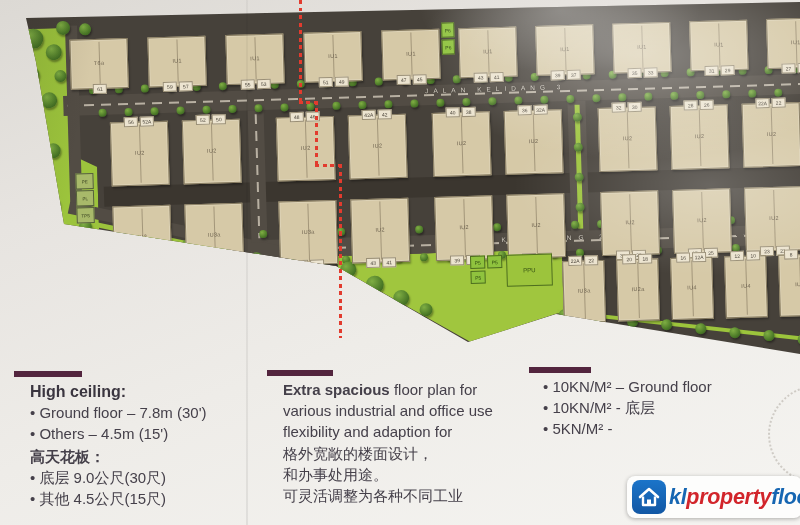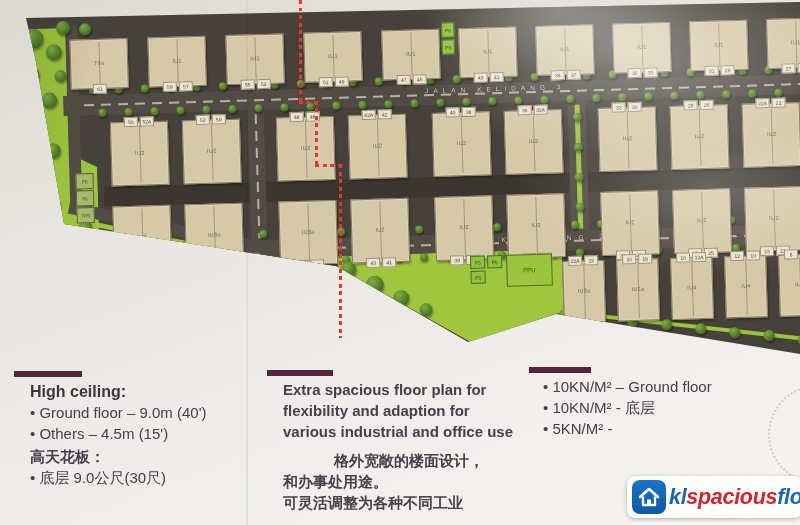--- a/index.html
+++ b/index.html
@@ -490,45 +490,46 @@
 <div class="dashV" style="left:315px;top:101px;height:66px;"></div>
 <div class="dashH" style="left:315px;top:164px;width:27px;"></div>
 <div class="dashV" style="left:339px;top:164px;height:174px;"></div>
 
 <div class="crease"></div>
 <div class="stamp"></div>
 
 <div class="bar" style="left:14px;top:371px;width:68px;"></div>
 <div class="info" style="left:30px;top:381px;width:240px;">
   <div class="hd">High ceiling:</div>
-  <div>• Ground floor – 9.0m (40')</div>
+  <div>• Ground floor – 7.8m (30')</div>
   <div>• Others – 4.5m (15')</div>
   <div class="cnhd" style="margin-top:2px;">高天花板：</div>
   <div>• 底层 9.0公尺(30尺)</div>
+  <div>• 其他 4.5公尺(15尺)</div>
 </div>
 
 <div class="bar" style="left:267px;top:370px;width:66px;"></div>
-<div class="info" style="left:283px;top:379px;width:252px;font-weight:bold;">
+<div class="info" style="left:283px;top:379px;width:252px;">
   <div><b>Extra spacious</b><span> floor plan for</span></div>
+  <div>various industrial and office use</div>
   <div>flexibility and adaption for</div>
-  <div>various industrial and office use</div>
-  <div style="margin-top:8px;text-align:center;">格外宽敞的楼面设计，</div>
+  <div style="margin-top:1px;">格外宽敞的楼面设计，</div>
   <div>和办事处用途。</div>
   <div>可灵活调整为各种不同工业</div>
 </div>
 
 <div class="bar" style="left:529px;top:367px;width:62px;"></div>
 <div class="info" style="left:543px;top:376px;width:250px;">
   <div>• 10KN/M² – Ground floor</div>
   <div>• 10KN/M² - 底层</div>
   <div>• 5KN/M² -</div>
 </div>
 
 <div id="wm">
   <div class="house">
     <svg width="26" height="26" viewBox="0 0 26 26">
       <path d="M4 13 L13 5 L22 13" fill="none" stroke="#ffffff" stroke-width="2.6" stroke-linecap="round" stroke-linejoin="round"></path>
       <path d="M7 12.5 V21 H19 V12.5" fill="none" stroke="#ffffff" stroke-width="2.4" stroke-linejoin="round"></path>
       <rect x="11" y="15.5" width="4" height="5.5" fill="#ffffff"></rect>
     </svg>
   </div>
-  <div class="txt"><span class="blue">kl</span><span class="red">spacious</span><span class="blue">floor</span></div>
+  <div class="txt"><span class="blue">kl</span><span class="red">property</span><span class="blue">floor</span></div>
 </div>
 
 </body></html>

